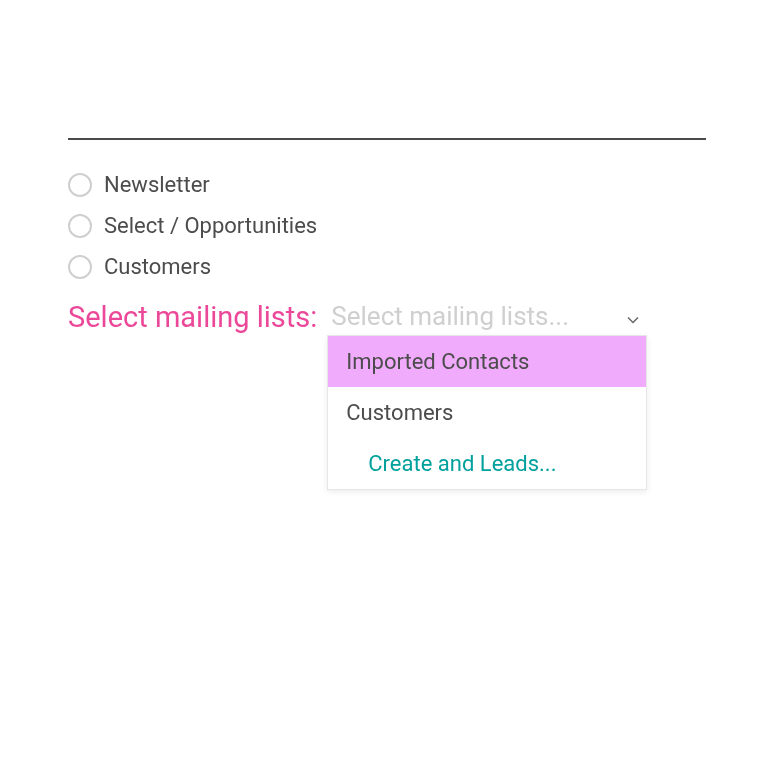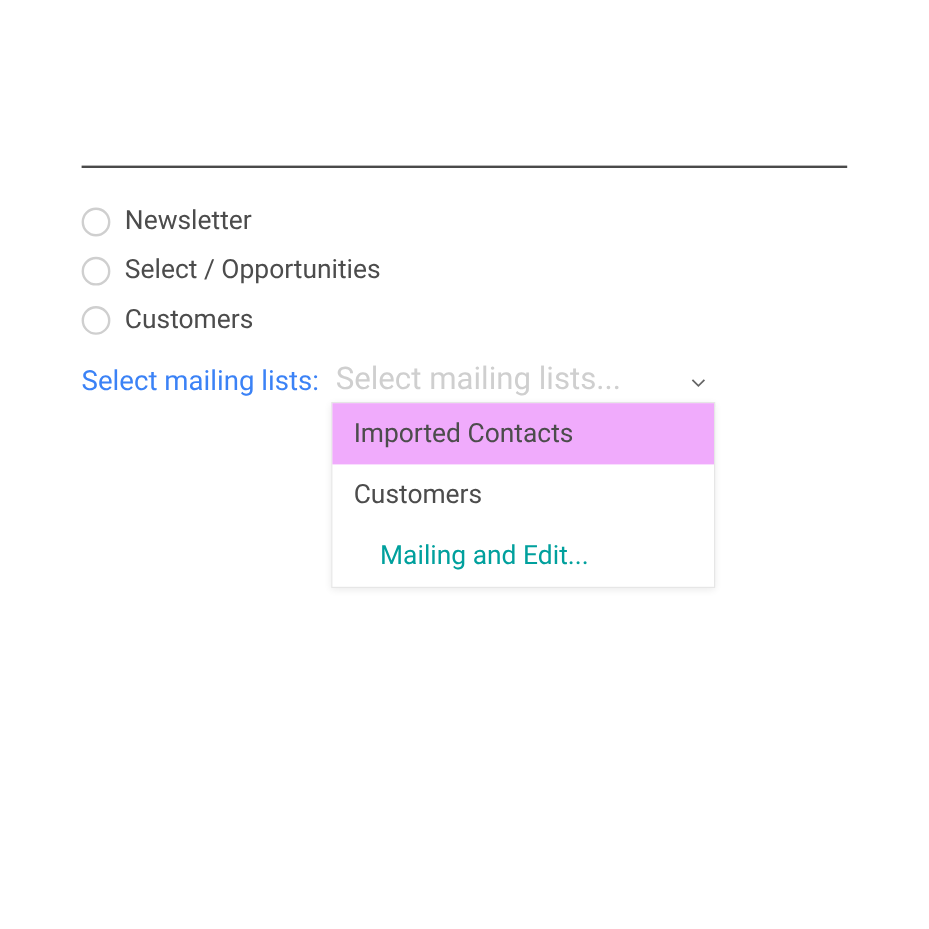--- a/index.html
+++ b/index.html
@@ -80,22 +80,22 @@
       font-size: 22px;
       color: #4c4c4c;
     }
     .select-row {
       display: flex;
       align-items: center;
       margin-top: 10px;
       position: relative;
     }
     .select-label {
-      font-size: 23px;
-      color: #3b82f6;
+      font-size: 29px;
+      color: #ec4899;
       margin-right: 10px;
       white-space: nowrap;
     }
     .select-box {
       position: relative;
       width: 320px;
     }
     .select-input {
       width: 100%;
       border: none;
@@ -174,17 +174,17 @@
     <div class="select-box">
       <input type="text" class="select-input" readonly="" placeholder="Select mailing lists..." style="">
       <span class="chevron">
         <svg viewBox="0 0 12 8">
             <path d="M1 1 L6 6 L11 1" fill="none" stroke="#666" stroke-width="1.5"></path>
           </svg>
       </span>
       <div class="dropdown">
         <div class="dropdown-item highlighted">Imported Contacts</div>
         <div class="dropdown-item">Customers</div>
-        <div class="dropdown-item action">Mailing and Edit...</div>
+        <div class="dropdown-item action">Create and Leads...</div>
       </div>
     </div>
   </div>
 </div>
 
 </body></html>

